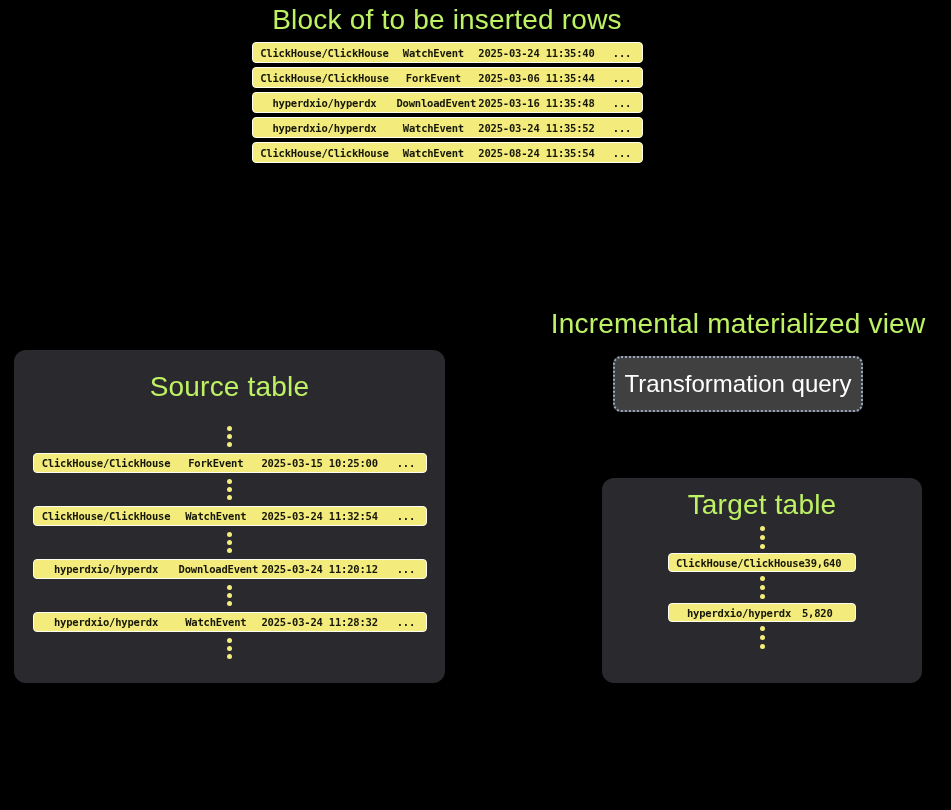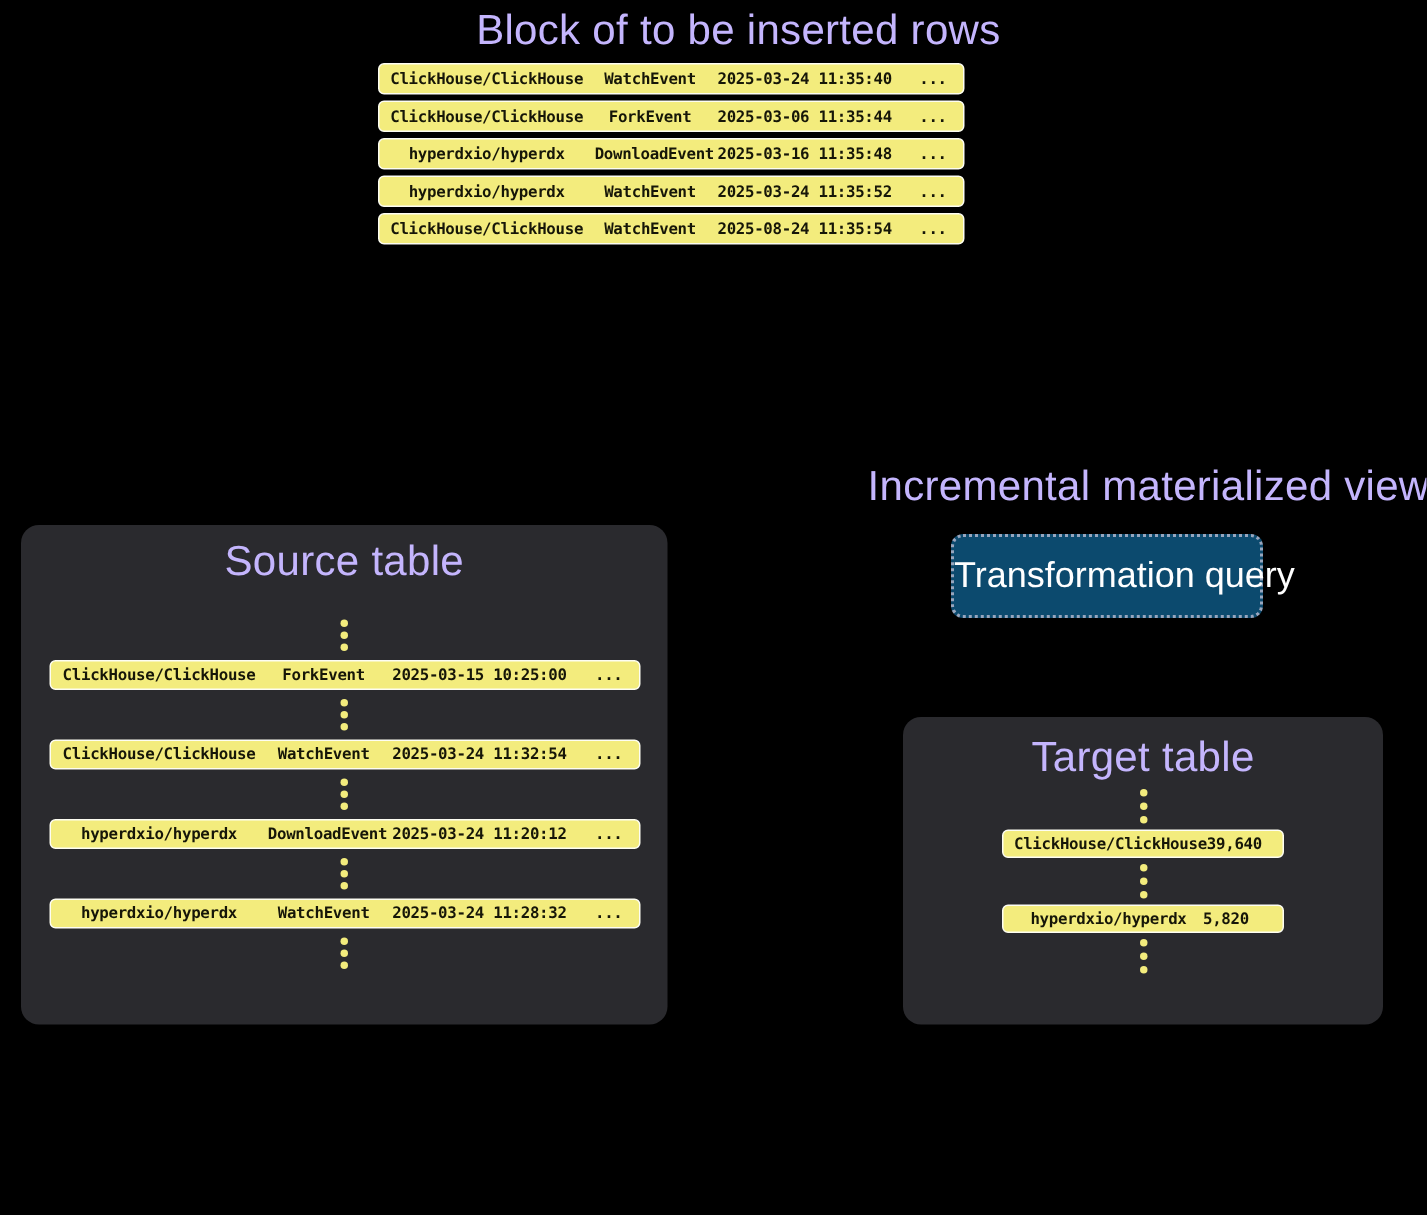--- a/index.html
+++ b/index.html
@@ -5,24 +5,24 @@
   * { margin: 0; padding: 0; box-sizing: border-box; }
   html, body { width: 951px; height: 810px; }
   body {
     position: relative;
     background: #000000;
     font-family: "Liberation Sans", sans-serif;
     overflow: hidden;
   }
 
   .section-title {
-    color: #c4b5fd;
+    color: #bef264;
     font-size: 28px;
     font-weight: 400;
-    text-align: right;
+    text-align: center;
     white-space: nowrap;
     line-height: 34px;
     letter-spacing: 0.2px;
   }
 
   
   .yrow {
     background: #F3EC7D;
     border: 1.5px solid #FDFDF2;
     border-radius: 4px;
@@ -45,21 +45,21 @@
   
   .panel {
     position: absolute;
     background: #2A2A2E;
     border-radius: 12px;
     display: flex;
     flex-direction: column;
     align-items: center;
   }
   .source-panel { left: 14px; top: 350px; width: 431px; height: 333px; gap: 6px; }
-  .source-panel .section-title { margin-top: 7px; margin-bottom: 16px; }
+  .source-panel .section-title { margin-top: 20px; margin-bottom: 16px; }
   .source-panel .yrow { width: 394px; height: 20px; }
 
   .target-panel { left: 602px; top: 478px; width: 320px; height: 205px; gap: 4px; }
   .target-panel .section-title { margin-top: 10px; }
   .trow {
     width: 188px; height: 19px;
     background: #F3EC7D;
     border: 1.5px solid #FDFDF2;
     border-radius: 4px;
     color: #161608;
@@ -82,23 +82,23 @@
     gap: 3px;
   }
   .target-panel .dots { gap: 4px; }
   .dot { width: 5px; height: 5px; border-radius: 50%; background: #F3EC7D; }
 
   
   .mv-section { position: absolute; left: 523px; top: 307px; width: 430px; }
   .mv-button {
     display: block;
     margin: 15px auto 0;
-    width: 208px;
+    width: 250px;
     height: 56px;
-    background: #0c4a6e;
+    background: #404040;
     border: 2px dotted #98A6BE;
     border-radius: 8px;
     color: #FFFFFF;
     font-family: "Liberation Sans", sans-serif;
     font-size: 24px;
     text-align: center;
     line-height: 52px;
     white-space: nowrap;
   }
 </style>

